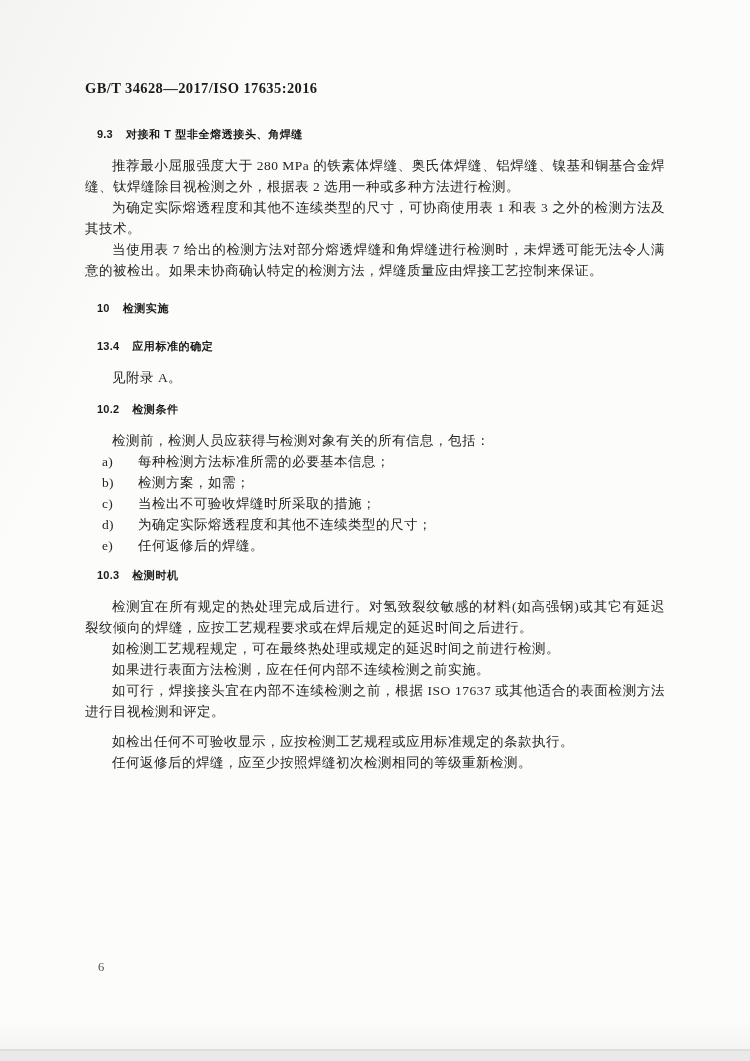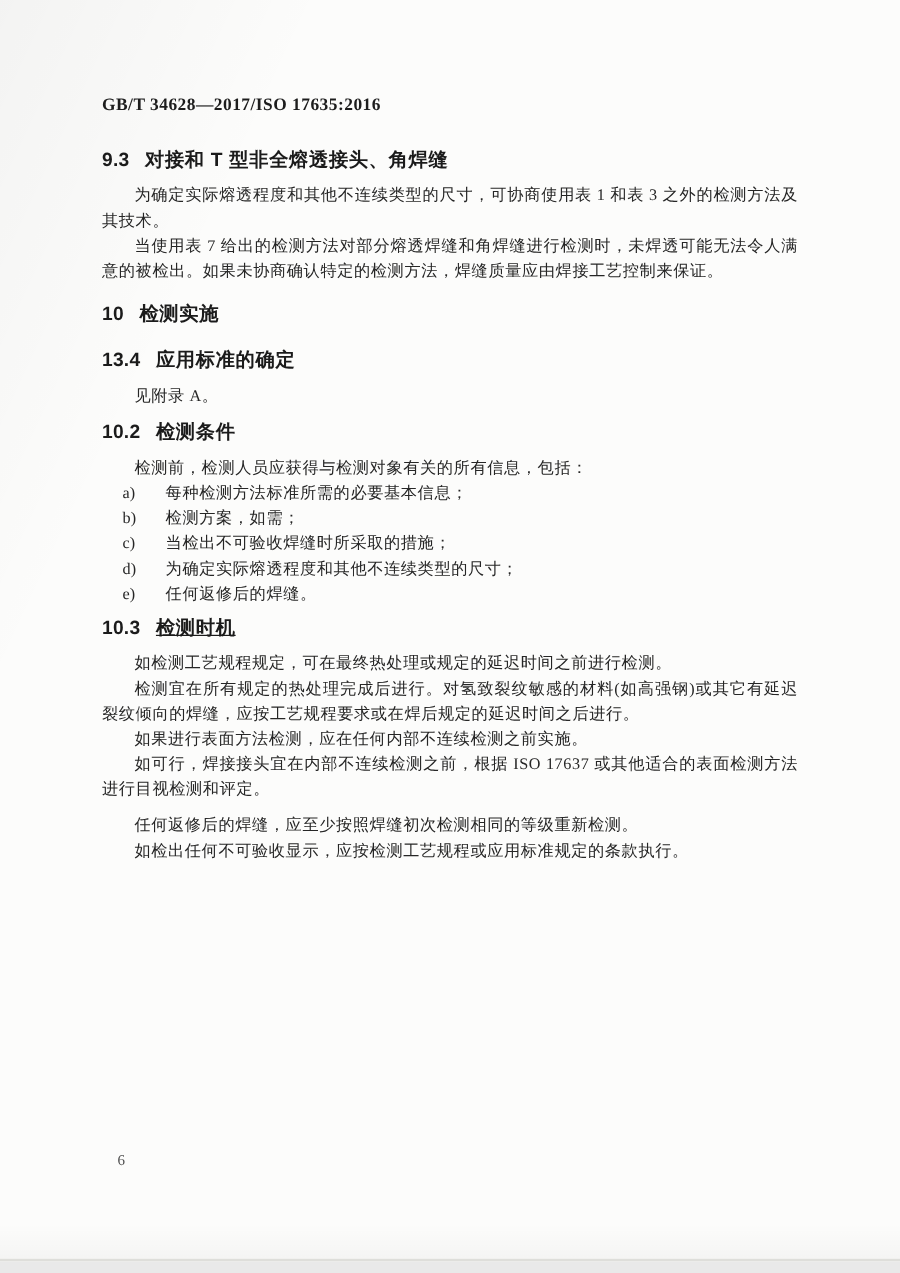--- a/index.html
+++ b/index.html
@@ -34,35 +34,35 @@
     font-weight:bold;
     font-size:14.5px;
     letter-spacing:0.4px;
     color:#1d1d1d;
     line-height:16px;
   }
   .sec-heading{
     font-family:"Liberation Sans","DejaVu Sans",sans-serif;
     font-weight:bold;
     color:#1b1b1b;
-    font-size:16px;
+    font-size:11px;
     line-height:18px;
-    margin:0;
+    margin:12px;
     letter-spacing:0.6px;
   }
   .sec-heading .sec-num{
     display:inline-block;
     margin-right:13px;
     letter-spacing:0.2px;
   }
   .mt-h1{margin-top:29px;}
   .mt-chapter{margin-top:18px;}
   .mt-sub{margin-top:20px;}
   .mt-sub2{margin-top:12px;}
-  .mt-sub3{margin-top:10px;text-decoration:underline;}
+  .mt-sub3{margin-top:10px;}
   .body-block{margin-top:9px;}
   p.body-p{
     margin:0;
     text-indent:2em;
     text-align:justify;
   }
   .list{margin:0;}
   .list-item{
     display:flex;
     padding-left:17px;
@@ -86,20 +86,21 @@
 
 <div class="page">
   <div class="content">
 
     <div class="doc-header">GB/T 34628—2017/ISO 17635:2016</div>
 
     <h2 class="sec-heading mt-h1">
       <span class="sec-num">9.3</span><span>对接和 T 型非全熔透接头、角焊缝</span>
     </h2>
     <div class="body-block">
+      <p class="body-p">推荐最小屈服强度大于 280 MPa 的铁素体焊缝、奥氏体焊缝、铝焊缝、镍基和铜基合金焊缝、钛焊缝除目视检测之外，根据表 2 选用一种或多种方法进行检测。</p>
       <p class="body-p">为确定实际熔透程度和其他不连续类型的尺寸，可协商使用表 1 和表 3 之外的检测方法及其技术。</p>
       <p class="body-p">当使用表 7 给出的检测方法对部分熔透焊缝和角焊缝进行检测时，未焊透可能无法令人满意的被检出。如果未协商确认特定的检测方法，焊缝质量应由焊接工艺控制来保证。</p>
     </div>
 
     <h2 class="sec-heading mt-chapter">
       <span class="sec-num">10</span><span>检测实施</span>
     </h2>
 
     <h2 class="sec-heading mt-sub">
       <span class="sec-num">13.4</span><span>应用标准的确定</span>
@@ -134,27 +135,27 @@
           <span class="li-label">e)</span>
             <span class="li-text">任何返修后的焊缝。</span>
         </div>
       </div>
     </div>
 
     <h2 class="sec-heading mt-sub3">
       <span class="sec-num">10.3</span><span>检测时机</span>
     </h2>
     <div class="body-block">
+      <p class="body-p">检测宜在所有规定的热处理完成后进行。对氢致裂纹敏感的材料(如高强钢)或其它有延迟裂纹倾向的焊缝，应按工艺规程要求或在焊后规定的延迟时间之后进行。</p>
       <p class="body-p">如检测工艺规程规定，可在最终热处理或规定的延迟时间之前进行检测。</p>
-      <p class="body-p">检测宜在所有规定的热处理完成后进行。对氢致裂纹敏感的材料(如高强钢)或其它有延迟裂纹倾向的焊缝，应按工艺规程要求或在焊后规定的延迟时间之后进行。</p>
       <p class="body-p">如果进行表面方法检测，应在任何内部不连续检测之前实施。</p>
       <p class="body-p">如可行，焊接接头宜在内部不连续检测之前，根据 ISO 17637 或其他适合的表面检测方法进行目视检测和评定。</p>
     </div>
 
     <div class="body-block">
+      <p class="body-p">如检出任何不可验收显示，应按检测工艺规程或应用标准规定的条款执行。</p>
       <p class="body-p">任何返修后的焊缝，应至少按照焊缝初次检测相同的等级重新检测。</p>
-      <p class="body-p">如检出任何不可验收显示，应按检测工艺规程或应用标准规定的条款执行。</p>
     </div>
 
   </div>
 
   <div class="page-number">6</div>
 </div>
 
 </body></html>

